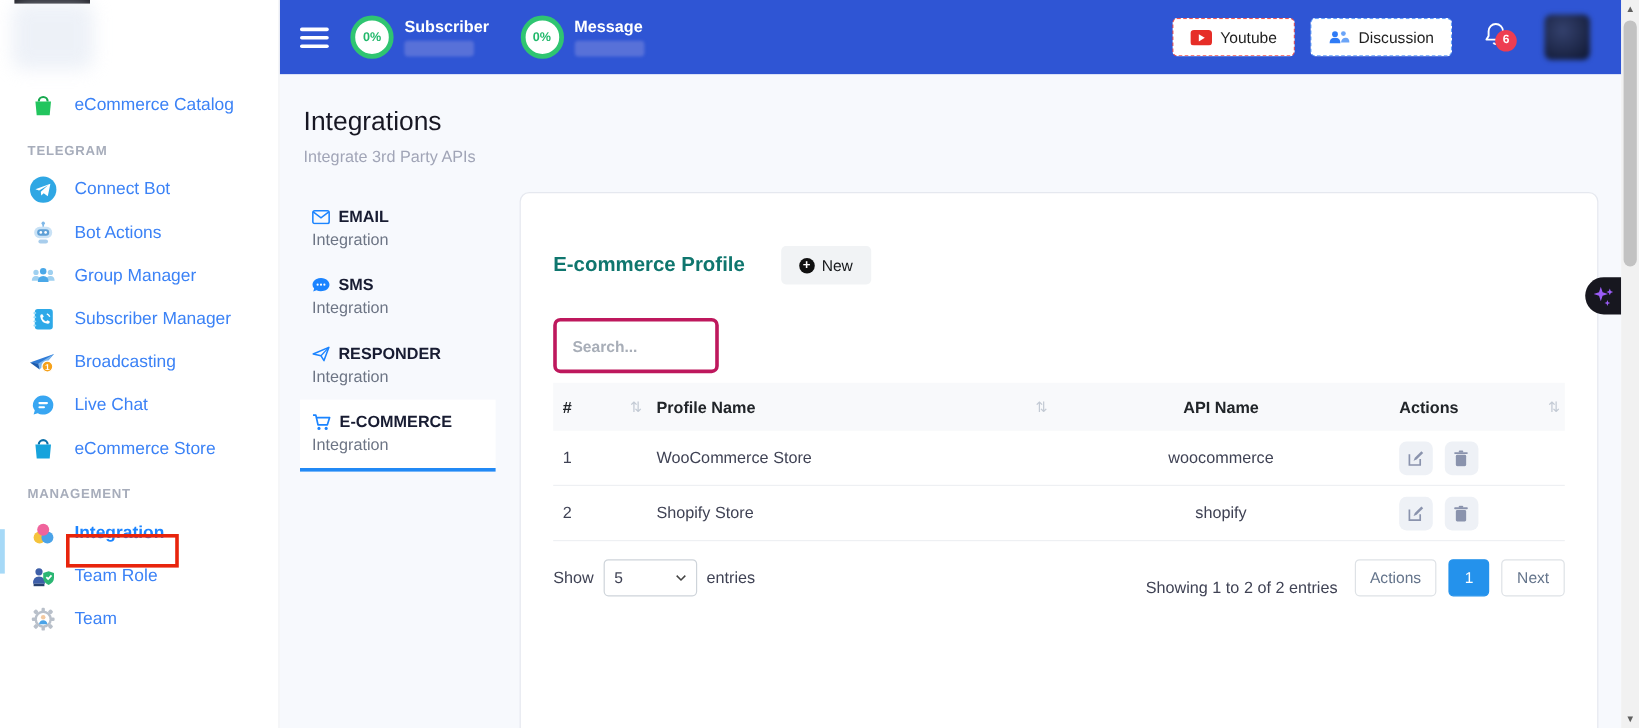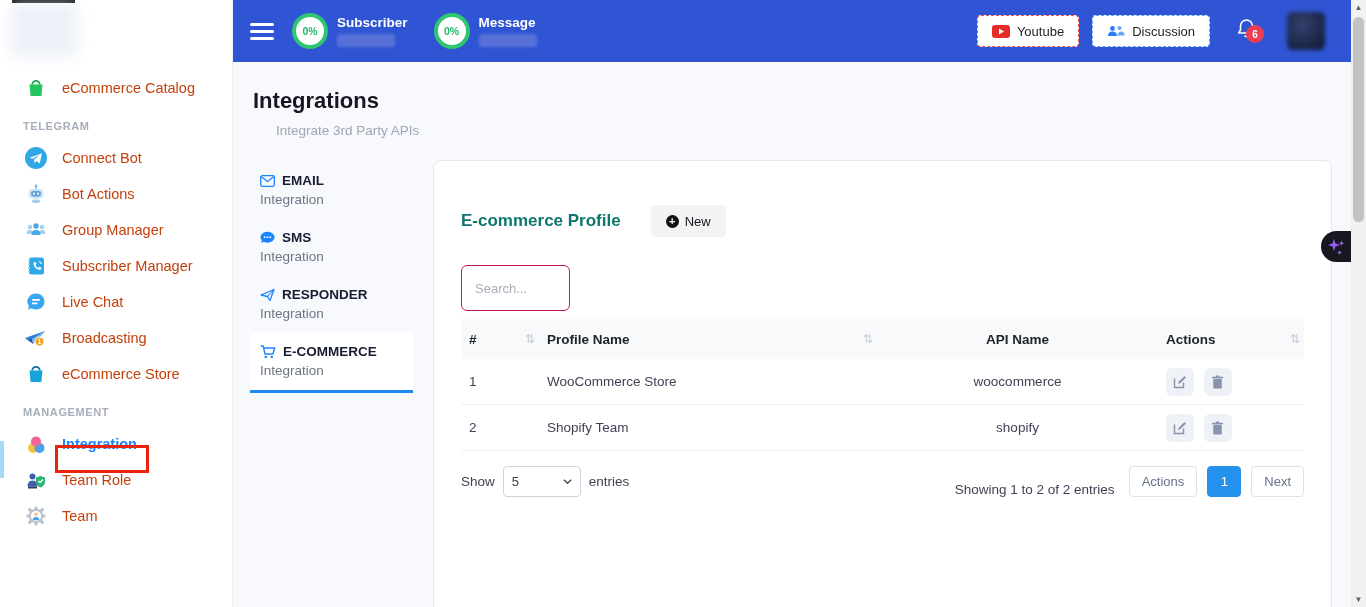--- a/index.html
+++ b/index.html
@@ -50,33 +50,33 @@
   
   .logo-ghost { position:absolute; left:10px; top:2px; width:68px; height:56px;
     background:#dfe6f2; border-radius:10px; filter:blur(7px); opacity:.55; }
   .logo-topline { position:absolute; left:12px; top:0; width:63px; height:3px;
     background:#15151c; }
   .side-list { position:absolute; left:0; top:70px; width:100%; }
   .side-item { display:flex; align-items:center; height:36px; padding-left:23px;
     cursor:pointer; position:relative; }
   .side-item .ic { width:26px; height:26px; display:flex; align-items:center;
     justify-content:center; flex:none; }
-  .side-item .lb { margin-left:13px; font-size:14.5px; color:#c2410c; }
+  .side-item .lb { margin-left:13px; font-size:14.5px; color:#3b82f6; }
   .side-section { padding:14px 0 8px 23px; font-size:11px; font-weight:700;
     letter-spacing:.6px; color:#a7adbb; }
   .side-item.active .lb { color:#1b84ff; font-weight:700; }
   .active-indicator { position:absolute; left:0; top:441px; width:4px; height:37px;
     background:#a6d9f7; }
   .annotation-box { position:absolute; left:55px; top:445px; width:94px; height:28px;
     border:3px solid #e8240c; z-index:6; pointer-events:none; }
 
   
   .page-head { padding:26px 0 0 20px; }
-  .page-title { font-size:22px; font-weight:700; color:#171723; }
-  .page-sub { margin-top:9px; font-size:13.5px; color:#a1a5b7;margin-left:23px; }
+  .page-title { font-size:22px; font-weight:400; color:#171723; }
+  .page-sub { margin-top:9px; font-size:13.5px; color:#a1a5b7; }
 
   
   .subnav { position:absolute; left:17px; top:100px; width:163px; }
   .subnav-item { padding:11px 10px 12px 10px; cursor:pointer; }
   .subnav-item .t { font-size:13.5px; font-weight:700; color:#181c32;
     display:flex; align-items:center; gap:7px; }
   .subnav-item .s { font-size:13.5px; color:#6d7585; margin-top:4px; }
   .subnav-item.active { background:#fff; border-bottom:3px solid #2189f5; }
 
   
@@ -84,23 +84,23 @@
     background:#fff; border:1px solid #e5e8ef; border-radius:8px;
     padding:0 27px; }
   .panel-head { display:flex; align-items:center; margin-top:44px; }
   .panel-title { font-size:17px; font-weight:700; color:#0f766e; }
   .new-btn { margin-left:30px; height:32px; background:#f1f3f5; border:none;
     border-radius:4px; padding:0 15px; display:flex; align-items:center;
     font-size:13px; color:#16181b; cursor:pointer; }
   .plus-ic { width:13px; height:13px; border-radius:50%; background:#111;
     color:#fff; font-size:11px; line-height:13px; text-align:center;
     margin-right:6px; font-weight:700; }
-  .search-input { margin-top:28px; width:109px; height:46px; border:1px solid #be185d;
+  .search-input { margin-top:28px; width:138px; height:46px; border:3px solid #be185d;
     border-radius:6px; padding:0 13px; font-size:13px; color:#3f4254;
-    background:#fff; outline:none; font-family:"Liberation Sans",sans-serif; }
+    background:#fff; outline:none; font-family:"Liberation Sans",sans-serif;font-weight:bold; }
   .search-input::placeholder { color:#a8aeb8; }
 
   .tbl { margin-top:8px; width:100%; font-size:13.5px; }
   .trow { display:grid; grid-template-columns:78px 338px 1fr 146px;
     align-items:center; }
   .trow.head { background:#f8f9fb; height:40px; font-weight:700; color:#212529; }
   .trow.body { height:46px; border-bottom:1px solid #eef0f3; color:#3f4254; }
   .tcell { padding:0 8px; position:relative; }
   .tcell.center { text-align:center; }
   .sort-ic { position:absolute; right:4px; top:50%; transform:translateY(-50%);
@@ -258,40 +258,40 @@
           <rect x="3.8" y="16.5" width="2.4" height="1.6" rx="0.8" fill="#9adcf8"></rect>
           <path d="M9.5 9.5 q0 -2 2 -1.5 l1 1.8 -1.2 1.2 q1 2.2 3 3 l1.2 -1.2 1.8 1 q0.5 2 -1.5 2 q-5.5 -0.5 -6.3 -6.3 z" fill="#fff"></path>
           <path d="M15 7.5 a4.5 4.5 0 0 1 2.5 2.5" stroke="#fff" stroke-width="1.1" fill="none"></path>
         </svg>
       </span>
       <span class="lb">Subscriber Manager</span>
     </div>
 
     <div class="side-item">
       <span class="ic">
-        <svg width="24" height="24" viewBox="0 0 24 24">
-          <path d="M12 3.5 a8.5 8 0 1 1 -4.5 14.8 l-3.5 1.2 1 -3.4 a8.5 8 0 0 1 7 -12.6 z" fill="#38a6f2"></path>
-          <rect x="8" y="9" width="8" height="1.8" rx="0.9" fill="#fff"></rect>
-          <rect x="8" y="12.5" width="5.5" height="1.8" rx="0.9" fill="#fff"></rect>
-        </svg>
-      </span>
-      <span class="lb">Live Chat</span>
-    </div>
-
-    <div class="side-item">
-      <span class="ic">
         <svg width="26" height="24" viewBox="0 0 26 24">
           <polygon points="2,12 22,5 14,14" fill="#2f7bd6"></polygon>
           <polygon points="22,5 14,14 10,18 9,13" fill="#7db7ef"></polygon>
           <polygon points="2,12 9,13 10,18 6,15" fill="#1c5cae"></polygon>
           <circle cx="16.5" cy="15.5" r="4.5" fill="#f6a21c" stroke="#fff" stroke-width="1"></circle>
           <text x="16.5" y="18.4" font-size="7" font-weight="bold" fill="#fff" text-anchor="middle" font-family="Liberation Sans, sans-serif">1</text>
         </svg>
       </span>
       <span class="lb">Broadcasting</span>
+    </div>
+
+    <div class="side-item">
+      <span class="ic">
+        <svg width="24" height="24" viewBox="0 0 24 24">
+          <path d="M12 3.5 a8.5 8 0 1 1 -4.5 14.8 l-3.5 1.2 1 -3.4 a8.5 8 0 0 1 7 -12.6 z" fill="#38a6f2"></path>
+          <rect x="8" y="9" width="8" height="1.8" rx="0.9" fill="#fff"></rect>
+          <rect x="8" y="12.5" width="5.5" height="1.8" rx="0.9" fill="#fff"></rect>
+        </svg>
+      </span>
+      <span class="lb">Live Chat</span>
     </div>
 
     <div class="side-item">
       <span class="ic">
         <svg width="22" height="22" viewBox="0 0 22 22">
           <path d="M7.3 7.5 a3.7 3.7 0 0 1 7.4 0" fill="none" stroke="#0b6fa8" stroke-width="1.8"></path>
           <path d="M4.5 7.5 h13 l-1.1 11.5 h-10.8 z" fill="#17a3dc"></path>
         </svg>
       </span>
       <span class="lb">eCommerce Store</span>
@@ -449,21 +449,21 @@
               <rect x="2.2" y="4" width="8.6" height="9.5" rx="1.2" fill="#8a93ad"></rect>
               <rect x="0.8" y="1.8" width="11.4" height="1.6" rx="0.8" fill="#8a93ad"></rect>
               <rect x="4.6" y="0.5" width="3.8" height="1.6" rx="0.8" fill="#8a93ad"></rect>
             </svg>
           </button>
         </div>
       </div>
 
       <div class="trow body">
         <div class="tcell">2</div>
-        <div class="tcell">Shopify Team</div>
+        <div class="tcell">Shopify Store</div>
         <div class="tcell center">shopify</div>
         <div class="tcell">
           <button class="act-btn">
             <svg width="14" height="14" viewBox="0 0 14 14">
               <path d="M1.5 3.5 v9 h9 v-5" fill="none" stroke="#8a93ad" stroke-width="1.4"></path>
               <path d="M5 9 l1 -2.5 5.5 -5.5 1.5 1.5 -5.5 5.5 z" fill="#8a93ad"></path>
             </svg>
           </button>
           <button class="act-btn">
             <svg width="13" height="14" viewBox="0 0 13 14">

